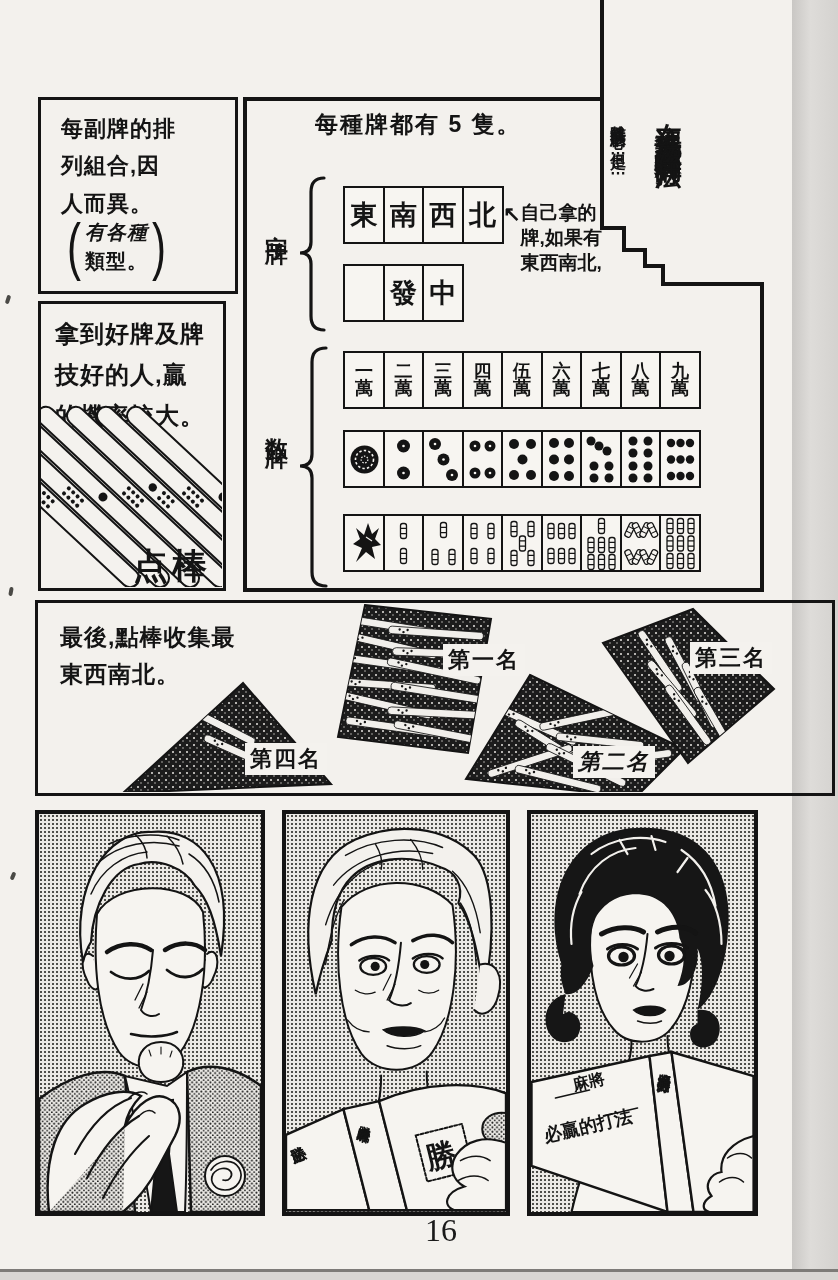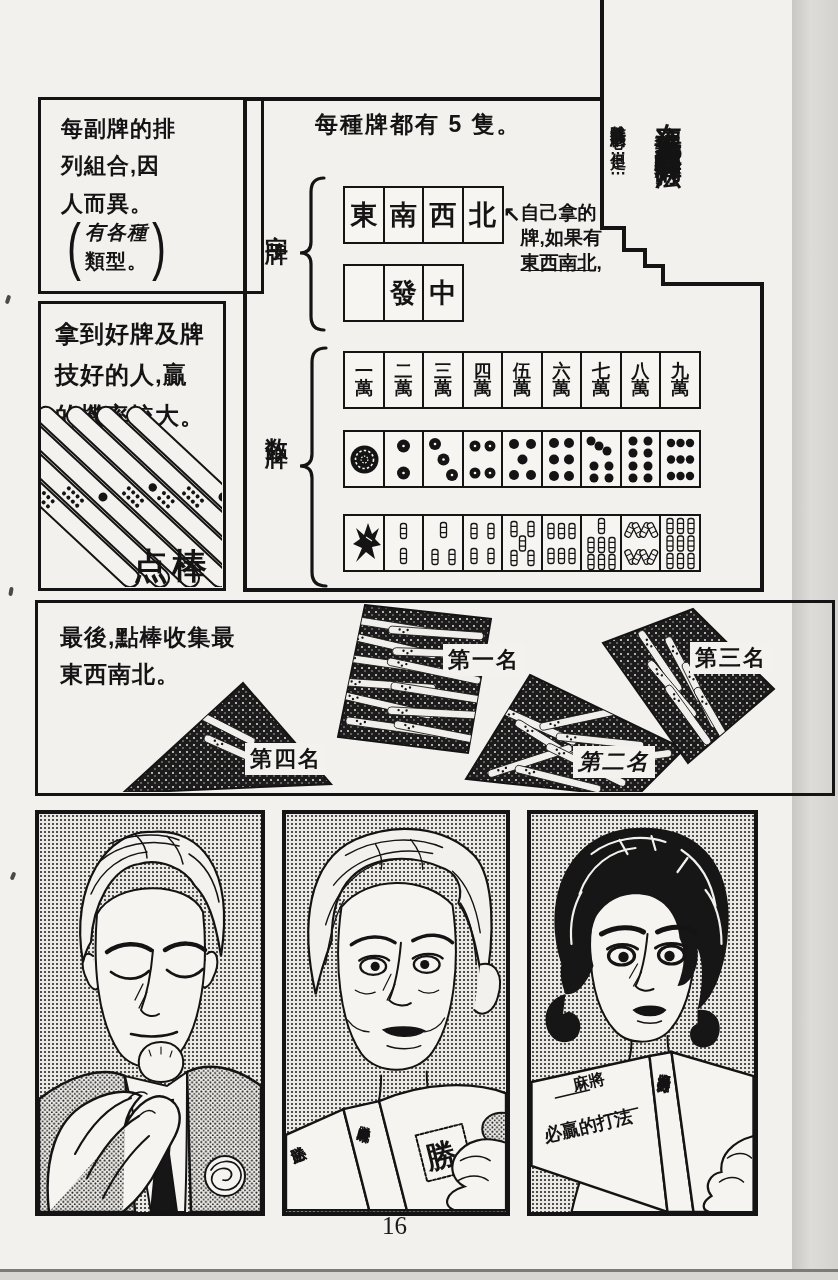--- a/index.html
+++ b/index.html
@@ -30,21 +30,21 @@
   
   .rank-label{position:absolute;background:#f4f2ee;padding:1px 5px;font-size:22px;font-weight:700;
               letter-spacing:2px;white-space:nowrap;}
   
   .panel{position:absolute;top:810px;height:406px;border:4px solid #141414;box-sizing:border-box;overflow:hidden;}
   .halftone{background-color:#ebe9e5;
     background-image:radial-gradient(circle,#4e4e4a 0.85px,transparent 1.05px);
     background-size:4px 4px;}
   .panel svg{position:absolute;left:0;top:0;}
   .booktext{position:absolute;font-weight:700;color:#141414;white-space:nowrap;}
-  .pagenum{position:absolute;font-family:"Liberation Serif",serif;font-size:25px;color:#1a1a1a;}
+  .pagenum{position:absolute;font-family:"Liberation Serif",serif;font-size:32px;color:#1a1a1a;margin-left:43px;}
 </style>
 </head>
 <body>
 
 <div class="page">
 
   <svg width="0" height="0" style="position:absolute">
     <defs>
       <pattern id="spk" width="7" height="7" patternUnits="userSpaceOnUse">
         <rect width="7" height="7" fill="#1c1c1c"></rect>
@@ -69,21 +69,21 @@
   <div class="scan-strip"></div>
   <div class="scan-bottom-line"></div>
   <div class="scan-bottom"></div>
   <div class="scan-mark" style="left:6px;top:295px;width:4px;height:9px;transform:rotate(18deg)"></div>
   <div class="scan-mark" style="left:9px;top:587px;width:4px;height:9px;transform:rotate(10deg)"></div>
   <div class="scan-mark" style="left:11px;top:872px;width:4px;height:8px;transform:rotate(24deg)"></div>
 
   <div class="abs vtext" style="left:648px;top:101px;height:182px;font-size:27px;letter-spacing:3px;line-height:1.45;">在這裡先爲讀者介紹麻將的打法</div>
   <div class="abs vtext" style="left:606px;top:112px;height:110px;font-size:15.5px;letter-spacing:1.5px;line-height:1.55;">雖然沒什麼信心,但是⋯⋯</div>
 
-  <div class="inkbox" style="left:38px;top:97px;width:226px;height:197px;">
+  <div class="inkbox" style="left:38px;top:97px;width:200px;height:197px;">
     <div class="cjk" style="position:absolute;left:20px;top:10px;font-size:22px;line-height:1.7;">
       <div>每副牌的排</div>
       <div>列組合,因</div>
       <div>人而異。</div>
     </div>
     <div style="position:absolute;left:26px;top:118px;display:flex;align-items:center;">
       <span style="font-size:42px;font-weight:400;transform:scaleY(1.5);display:inline-block;">(</span>
       <span class="cjk" style="font-size:20px;line-height:1.45;text-align:left;margin:0 4px;">
         <span style="display:block;font-style:italic;">有各種</span>
         <span style="display:block;">類型。</span>
@@ -555,21 +555,21 @@
             <path d="M-3,-2.6 H3 M-3,2.6 H3" stroke="#141414" stroke-width="1.1"></path>
           </g>
         </svg>
       </div>
     </div>
 
   <div class="note" style="left:503px;top:200px;font-size:19px;line-height:1.32;">
     <span style="font-size:21px;">↖</span><span style="display:inline-block;vertical-align:top;width:112px;">
       <span style="display:block;">自己拿的</span>
       <span style="display:block;">牌,如果有</span>
-      <span style="display:block;text-decoration:underline;">東西南北,</span>
+      <span style="display:block;">東西南北,</span>
     </span>
   </div>
 
   <div class="inkbox" style="left:35px;top:600px;width:800px;height:196px;">
     <svg id="mats-svg" width="743" height="189" viewBox="0 0 743 189" style="position:absolute;left:0;top:0;">
       <defs>
         <clipPath id="clip-m1">
             <polygon points="327,2 453,16 430,150 300,134"></polygon>
           </clipPath>
         <clipPath id="clip-m2">

